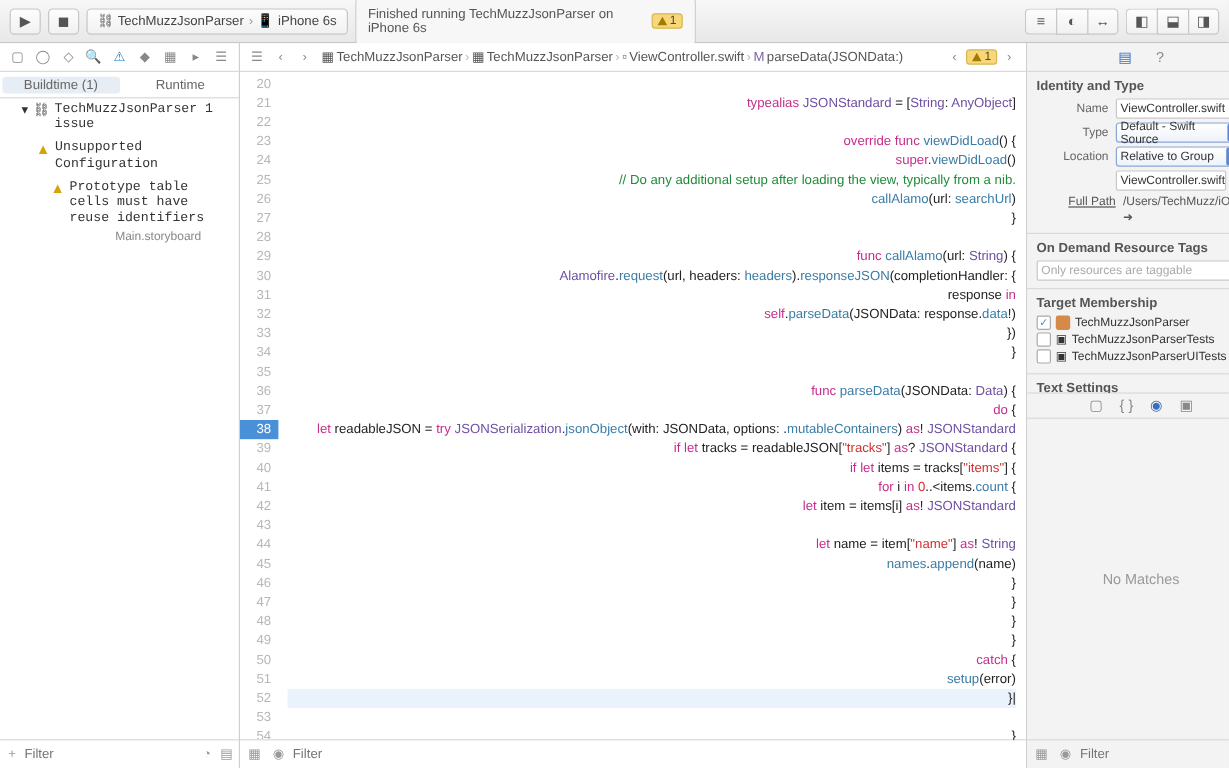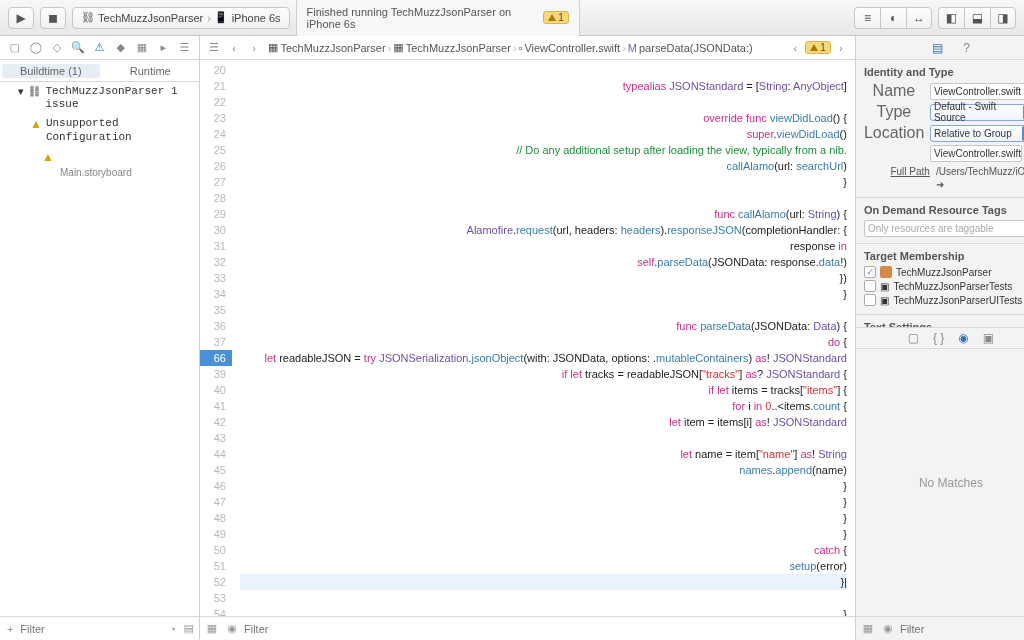--- a/index.html
+++ b/index.html
@@ -26,21 +26,21 @@
 .nav-tab.active { color: #1173d6; }
 .nav-subtabs { height: 22px; border-bottom: 1px solid #d9d9d9; display: flex; align-items: center; }
 .subtab { flex: 1; text-align: center; font-size: 11px; color: #666; }
 .subtab.active { background: #e6edf5; border-radius: 3px; margin: 2px; padding: 1px 0; }
 .issues { flex: 1; overflow: auto; font-size: 11px; }
 .issue-row { padding: 3px 6px 3px 18px; display: flex; align-items: flex-start; gap: 4px; }
 .issue-row.l2 { padding-left: 30px; }
 .issue-row.l3 { padding-left: 42px; }
 .issue-row .text { flex: 1; line-height: 1.2; font-family: Liberation Mono, monospace; }
 .warn-tri { color: #d6a400; font-size: 12px; }
-.storyb { color: #888; font-size: 10px; padding-left: 60px; }
+.storyb { color: #888; font-size: 10px; padding-left: 96px; }
 .filter-bar { height: 24px; border-top: 1px solid #d9d9d9; display: flex; align-items: center; padding: 0 4px; gap: 4px; }
 .filter-bar input { flex: 1; border: none; background: transparent; font-size: 11px; outline: none; }
 .f-icon { color: #999; font-size: 11px; width: 16px; text-align: center; }
 
 
 .editor { flex: 1; display: flex; flex-direction: column; background: #fff; border-right: 1px solid #d0d0d0; }
 .jump-bar { height: 24px; border-bottom: 1px solid #d9d9d9; display: flex; align-items: center; padding: 0 4px; font-size: 11px; color: #555; }
 .jb-btn { width: 20px; height: 18px; display: flex; align-items: center; justify-content: center; color: #888; }
 .jb-seg { display: flex; align-items: center; gap: 2px; padding: 0 4px; }
 .jb-seg .sep { color: #bbb; }
@@ -58,21 +58,21 @@
 .ed-filter { height: 24px; border-top: 1px solid #d9d9d9; display: flex; align-items: center; padding: 0 4px; gap: 4px; }
 .ed-filter input { flex: 1; border: none; background: transparent; font-size: 11px; outline: none; }
 
 
 .inspector { width: 190px; background: #f3f3f3; display: flex; flex-direction: column; font-size: 11px; }
 .insp-tabs { height: 24px; border-bottom: 1px solid #d9d9d9; display: flex; align-items: center; justify-content: center; gap: 20px; }
 .insp-body { flex: 1; overflow: auto; }
 .insp-sec { border-bottom: 1px solid #d9d9d9; padding: 6px 8px; }
 .insp-head { font-weight: 600; color: #555; margin-bottom: 4px; font-size: 11px; }
 .insp-row { display: flex; align-items: center; margin-bottom: 3px; }
-.insp-label { width: 66px; text-align: center; color: #666; padding-right: 6px; font-size: 16px; }
+.insp-label { width: 66px; text-align: right; color: #666; padding-right: 6px; font-size: 10px; }
 .insp-field { flex: 1; height: 17px; border: 1px solid #c7c7c7; background: #fff; border-radius: 2px; font-size: 10px; padding: 0 3px; display: flex; align-items: center; overflow: hidden; white-space: nowrap; }
 .insp-select { flex: 1; height: 17px; border: 1px solid #8aa7d9; background: linear-gradient(#fff,#eef3fb); border-radius: 3px; font-size: 10px; padding: 0 3px; display: flex; align-items: center; justify-content: space-between; color: #333; }
 .insp-select .dd { background: #5c8ad6; color: #fff; width: 14px; height: 15px; border-radius: 2px; text-align: center; font-size: 9px; line-height: 15px; margin-right: -2px; }
 .insp-path { font-size: 10px; color: #555; line-height: 1.3; padding-left: 72px; position: relative; }
 .insp-path .lbl { position: absolute; left: 0; width: 66px; text-align: right; text-decoration: underline; }
 .chk-row { display: flex; align-items: center; gap: 4px; margin-bottom: 2px; font-size: 10px; }
 .chk { width: 12px; height: 12px; border: 1px solid #aaa; border-radius: 2px; background: #fff; display: flex; align-items: center; justify-content: center; font-size: 9px; color: #4a88d6; }
 .chk.on::after { content: "✓"; }
 .app-ico { width: 12px; height: 12px; background: #d68a4a; border-radius: 2px; }
 .lib-tabs { height: 22px; border-top: 1px solid #d9d9d9; border-bottom: 1px solid #d9d9d9; display: flex; align-items: center; justify-content: center; gap: 14px; }
@@ -131,20 +131,21 @@
       <div class="subtab">Runtime</div>
     </div>
     <div class="issues">
       <div class="issue-row">▾ <span>⛓</span> <span class="text">TechMuzzJsonParser 1 issue</span></div>
       <div class="issue-row l2">
           <span class="warn-tri">▲</span> 
           <span class="text">Unsupported Configuration</span>
         </div>
       <div class="issue-row l3">
           <span class="warn-tri">▲</span> 
+          <span class="text">Prototype table cells must have reuse identifiers</span>
         </div>
       <div class="storyb">Main.storyboard</div>
     </div>
     <div class="filter-bar">
       <span class="f-icon">+</span>
       <input placeholder="Filter" style="">
       <span class="f-icon">◔</span>
       <span class="f-icon">▤</span>
     </div>
   </div>
@@ -187,21 +188,21 @@
 28
 29
 30
 31
 32
 33
 34
 35
 36
 37
-<span class="hl">66</span>
+<span class="hl">38</span>
 39
 40
 41
 42
 43
 44
 45
 46
 47
 48

